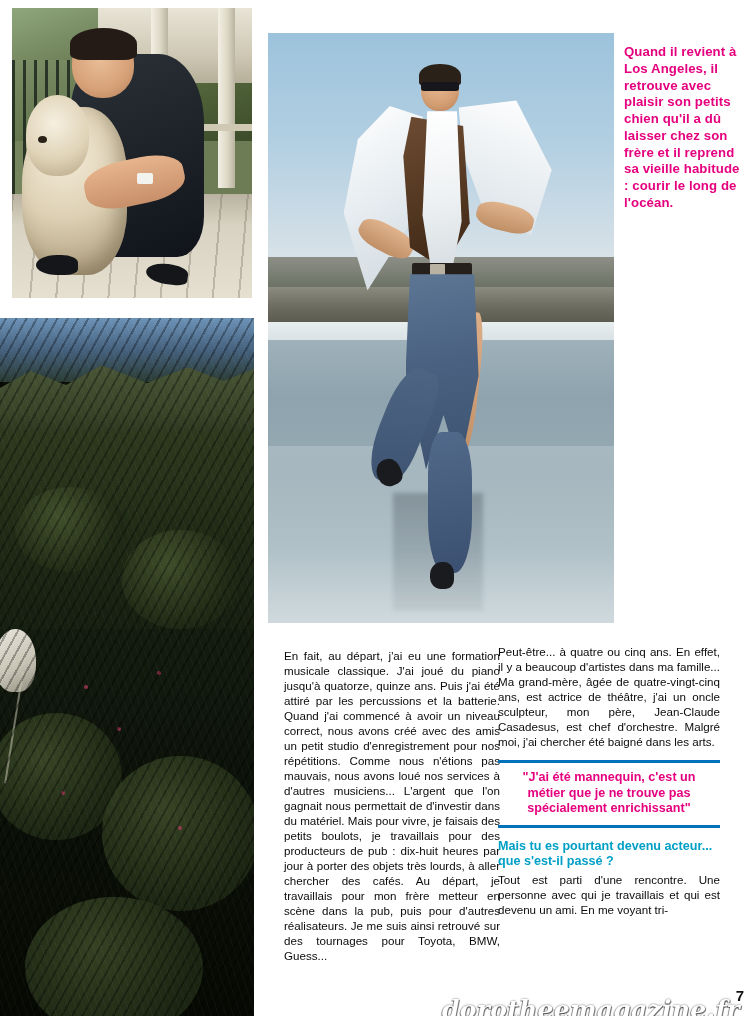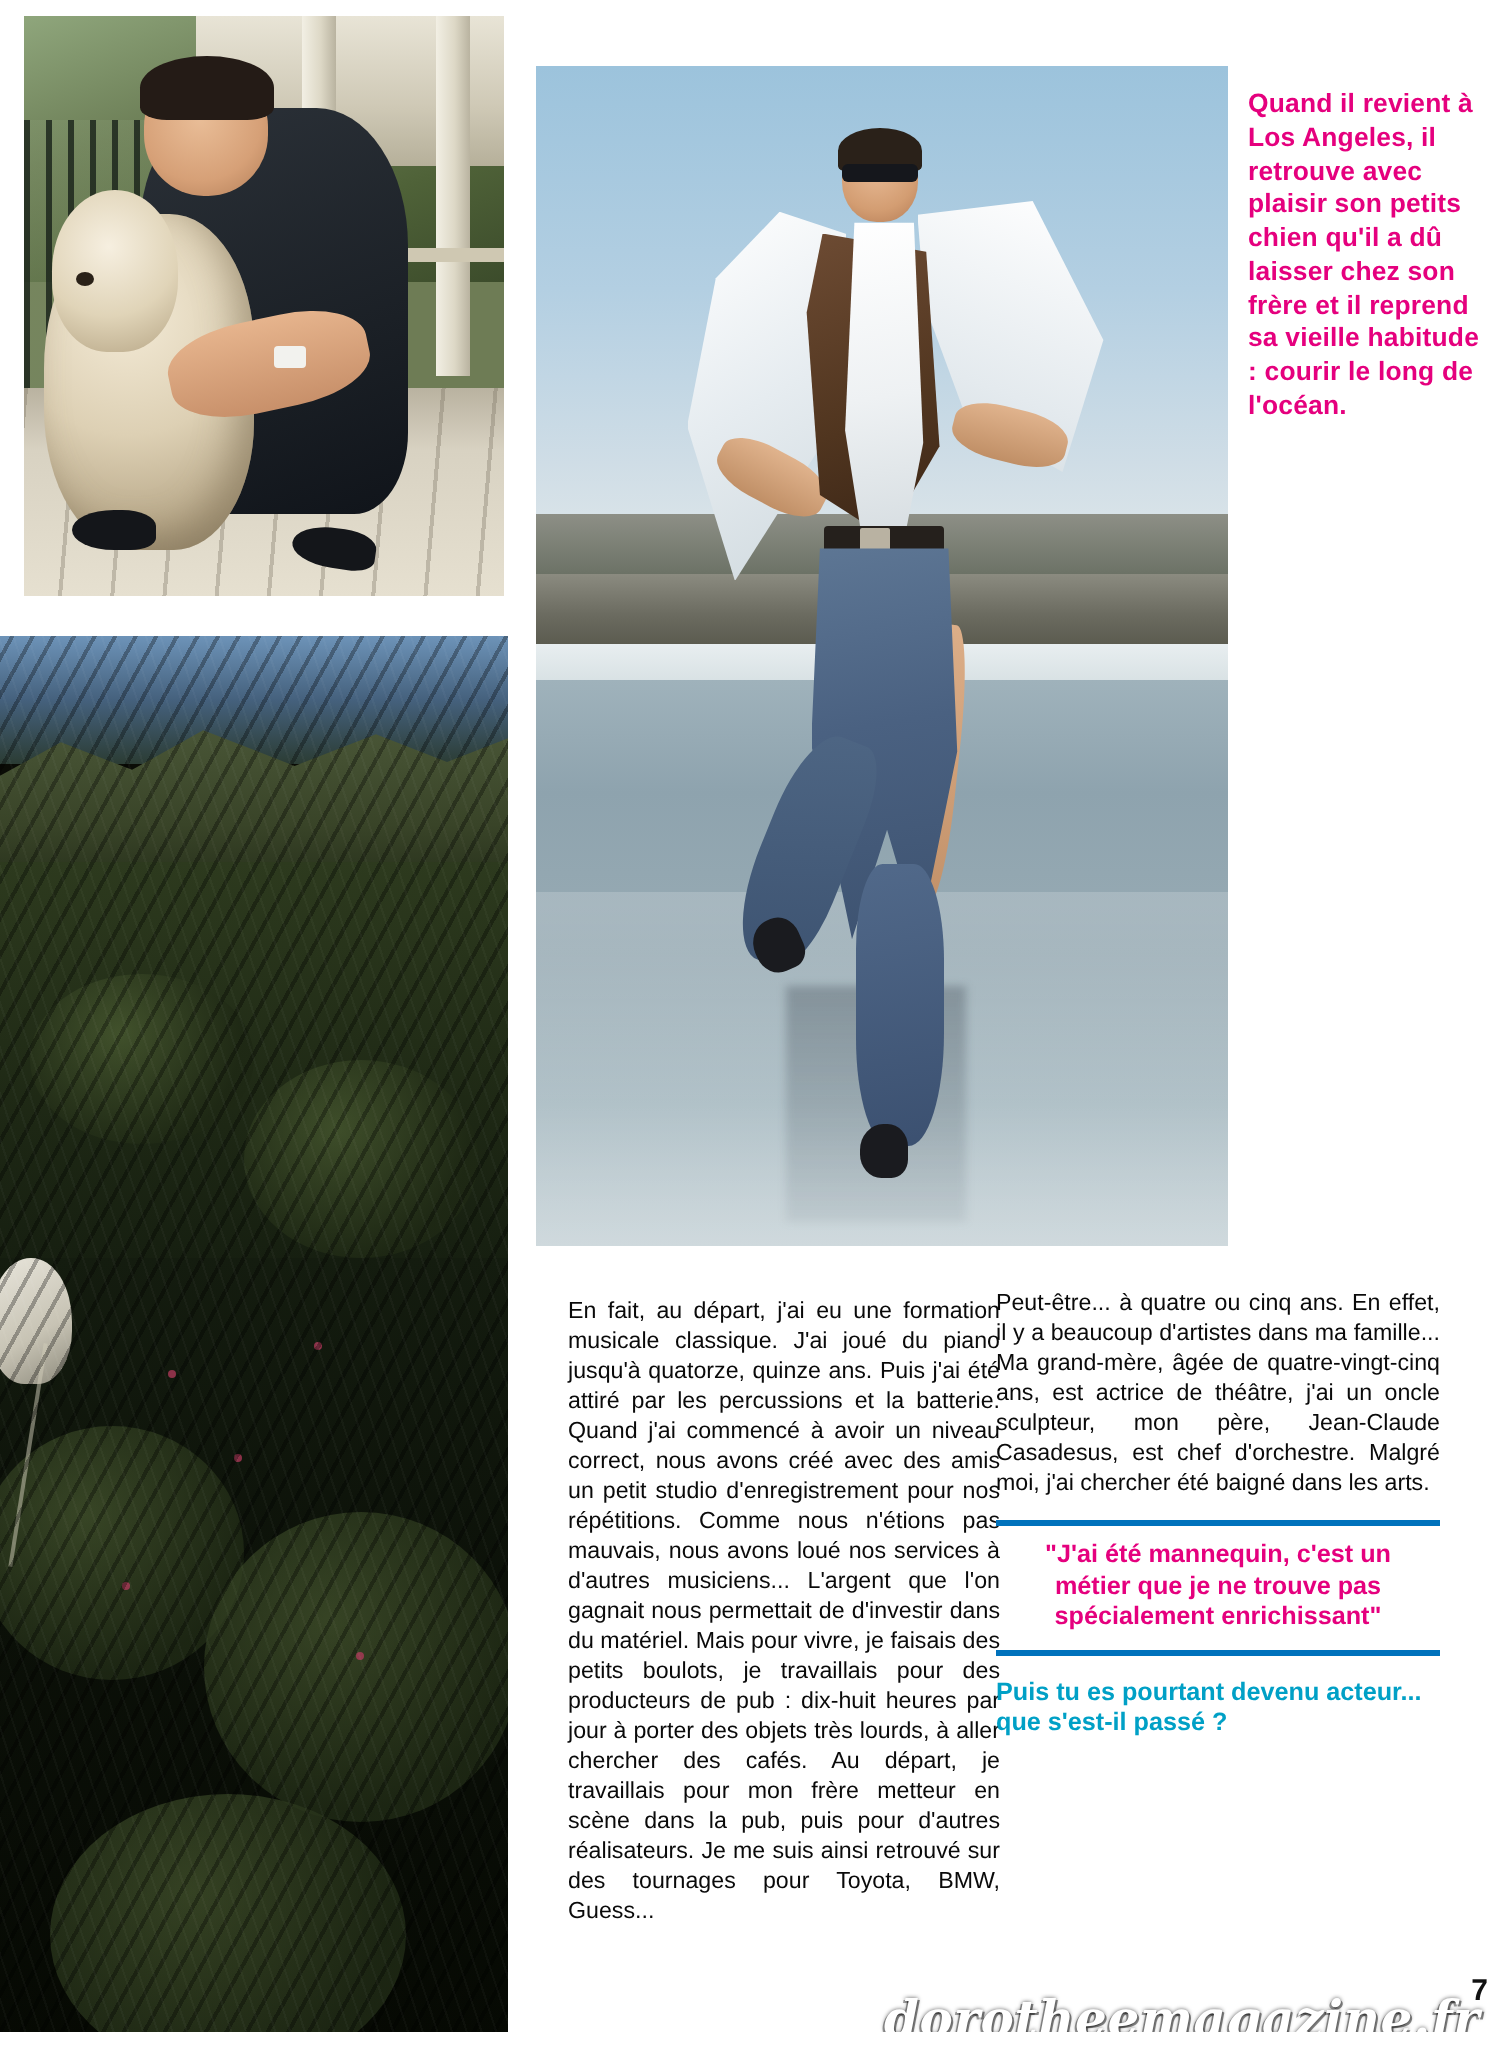--- a/index.html
+++ b/index.html
@@ -517,21 +517,22 @@
 
   <div class="intro-caption">Quand il revient à Los Angeles, il retrouve avec plaisir son petits chien qu'il a dû laisser chez son frère et  il reprend sa vieille habitude : courir le long de l'océan.</div>
 
   <div class="col-left">
     <p class="para">En fait, au départ, j'ai eu une formation musicale classique. J'ai joué du piano jusqu'à quatorze, quinze ans. Puis j'ai été attiré par les percussions et la batterie. Quand j'ai commencé à avoir un niveau correct, nous avons créé avec des amis un petit studio d'enregistrement pour nos répétitions. Comme nous n'étions pas mauvais, nous avons loué nos services à d'autres musiciens... L'argent que l'on gagnait nous permettait de d'investir dans du matériel. Mais pour vivre, je faisais des petits boulots, je travaillais pour des producteurs de pub : dix-huit heures par jour à porter des objets très lourds, à aller chercher des cafés. Au départ, je travaillais pour mon frère metteur en scène dans la pub, puis pour d'autres réalisateurs. Je me suis ainsi retrouvé sur des tournages pour Toyota, BMW, Guess...</p>
   </div>
 
   <div class="col-right">
     <p class="para">Peut-être... à quatre ou cinq ans. En effet, il y a beaucoup d'artistes dans ma famille... Ma grand-mère, âgée de quatre-vingt-cinq ans, est actrice de théâtre, j'ai un oncle sculpteur, mon père, Jean-Claude Casadesus, est chef d'orchestre. Malgré moi, j'ai chercher été baigné dans les arts.</p>
     <div class="pull-quote">"J'ai été mannequin, c'est un métier que je ne trouve pas spécialement enrichissant"</div>
-    <div class="q-head blue">Puis tu es pourtant devenu acteur... que s'est-il passé ?</div>
+    <div class="q-head blue">Mais tu es pourtant devenu acteur... que s'est-il passé ?</div>
+    <p class="para">Tout est parti d'une rencontre. Une personne avec qui je travaillais et qui est devenu un ami. En me voyant tri-</p>
   </div>
 
   <div class="watermark">dorotheemagazine.fr</div>
 
   <div class="page-number">7</div>
 
   <div class="bottom-strip"></div>
 </div>
 
 </body></html>

